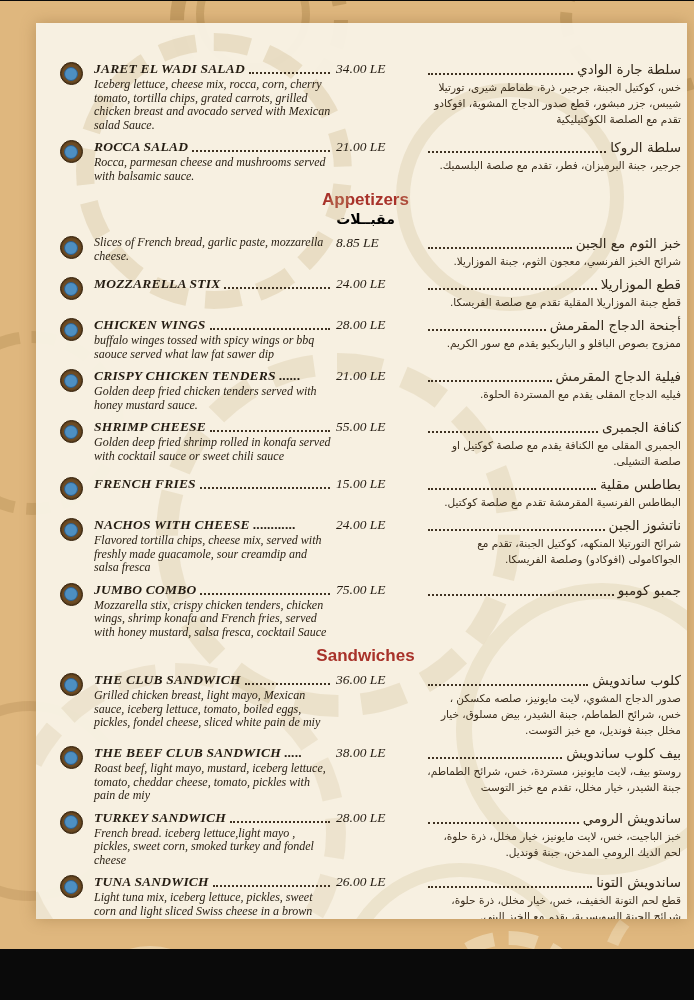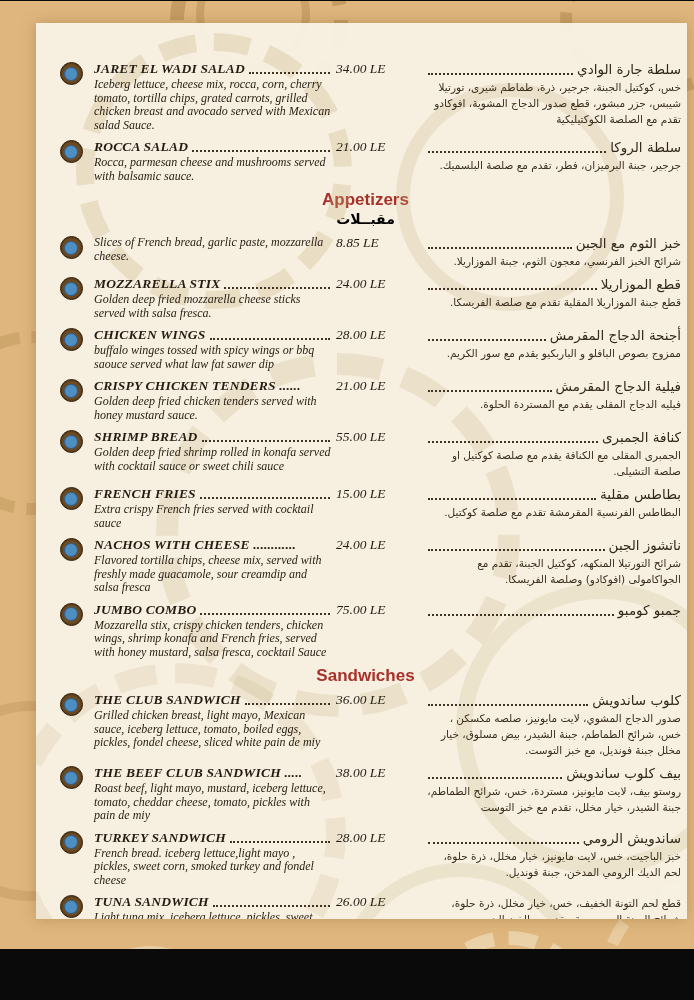--- a/index.html
+++ b/index.html
@@ -148,21 +148,20 @@
       <div class="icon-col">
           <span class="badge">
             <span class="badge-inner"></span>
           </span>
         </div>
       <div class="en-col">
         <div class="name-line">
             <span>MOZZARELLA STIX</span>
             <span class="leader"></span>
           </div>
-        <div class="desc">Golden deep fried mozzarella cheese sticks served with salsa fresca.</div>
       </div>
       <div class="price-col">24.00  LE</div>
       <div class="ar-col">
         <div class="ar-name-line">
             <span>قطع الموزاريلا</span>
             <span class="ar-leader"></span>
           </div>
         <div class="ar-desc">قطع جبنة الموزاريلا المقلية تقدم مع صلصة الفريسكا.</div>
       </div>
     </div>
@@ -213,21 +212,21 @@
     </div>
 
     <div class="row">
       <div class="icon-col">
           <span class="badge">
             <span class="badge-inner"></span>
           </span>
         </div>
       <div class="en-col">
         <div class="name-line">
-            <span>SHRIMP BREAD</span>
+            <span>SHRIMP CHEESE</span>
             <span class="leader"></span>
           </div>
         <div class="desc">Golden deep fried shrimp rolled in konafa served with cocktail sauce or sweet chili sauce</div>
       </div>
       <div class="price-col">55.00  LE</div>
       <div class="ar-col">
         <div class="ar-name-line">
             <span>كنافة الجمبرى</span>
             <span class="ar-leader"></span>
           </div>
@@ -239,21 +238,20 @@
       <div class="icon-col">
           <span class="badge">
             <span class="badge-inner"></span>
           </span>
         </div>
       <div class="en-col">
         <div class="name-line">
             <span>FRENCH FRIES</span>
             <span class="leader"></span>
           </div>
-        <div class="desc">Extra crispy French fries served with cocktail sauce</div>
       </div>
       <div class="price-col">15.00  LE</div>
       <div class="ar-col">
         <div class="ar-name-line">
             <span>بطاطس مقلية</span>
             <span class="ar-leader"></span>
           </div>
         <div class="ar-desc">البطاطس الفرنسية المقرمشة تقدم مع صلصة كوكتيل.</div>
       </div>
     </div>
@@ -382,18 +380,22 @@
         </div>
       <div class="en-col">
         <div class="name-line">
             <span>TUNA SANDWICH</span>
             <span class="leader"></span>
           </div>
         <div class="desc">Light tuna mix, iceberg lettuce, pickles, sweet corn and light sliced Swiss cheese in a brown bread.</div>
       </div>
       <div class="price-col">26.00  LE</div>
       <div class="ar-col">
+        <div class="ar-name-line">
+            <span>ساندويش التونا</span>
+            <span class="ar-leader"></span>
+          </div>
         <div class="ar-desc">قطع لحم التونة الخفيف، خس، خيار مخلل، ذرة حلوة، شرائح الجبنة السويسرية، يقدم مع الخبز البنى.</div>
       </div>
     </div>
 
   </div>
 </div>
 
 </body></html>

